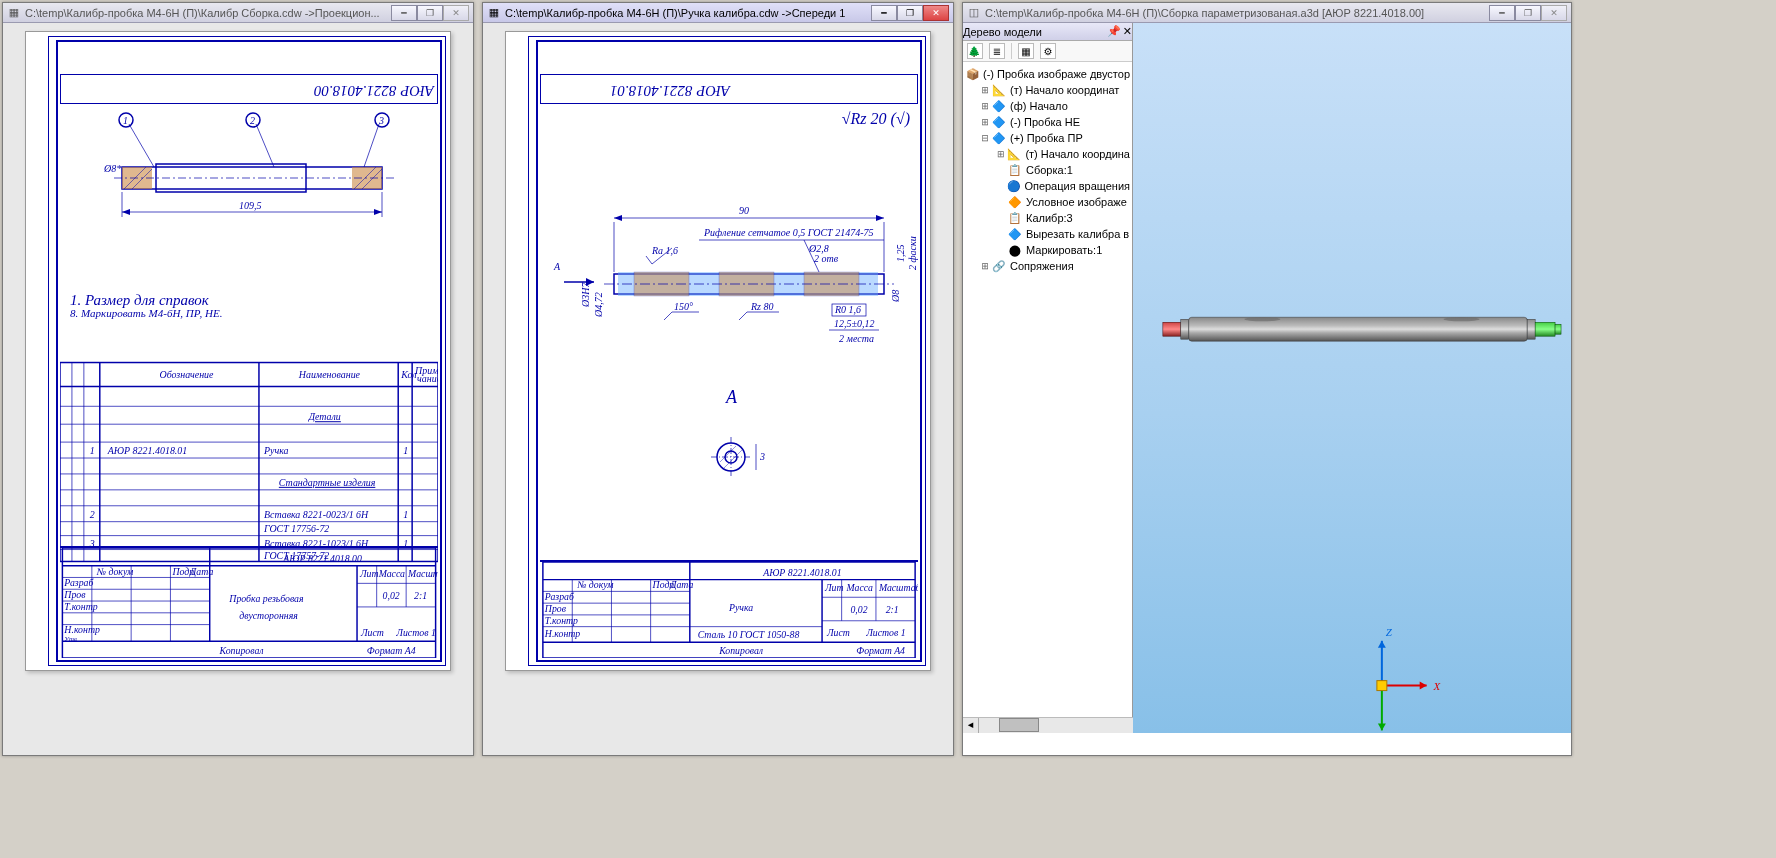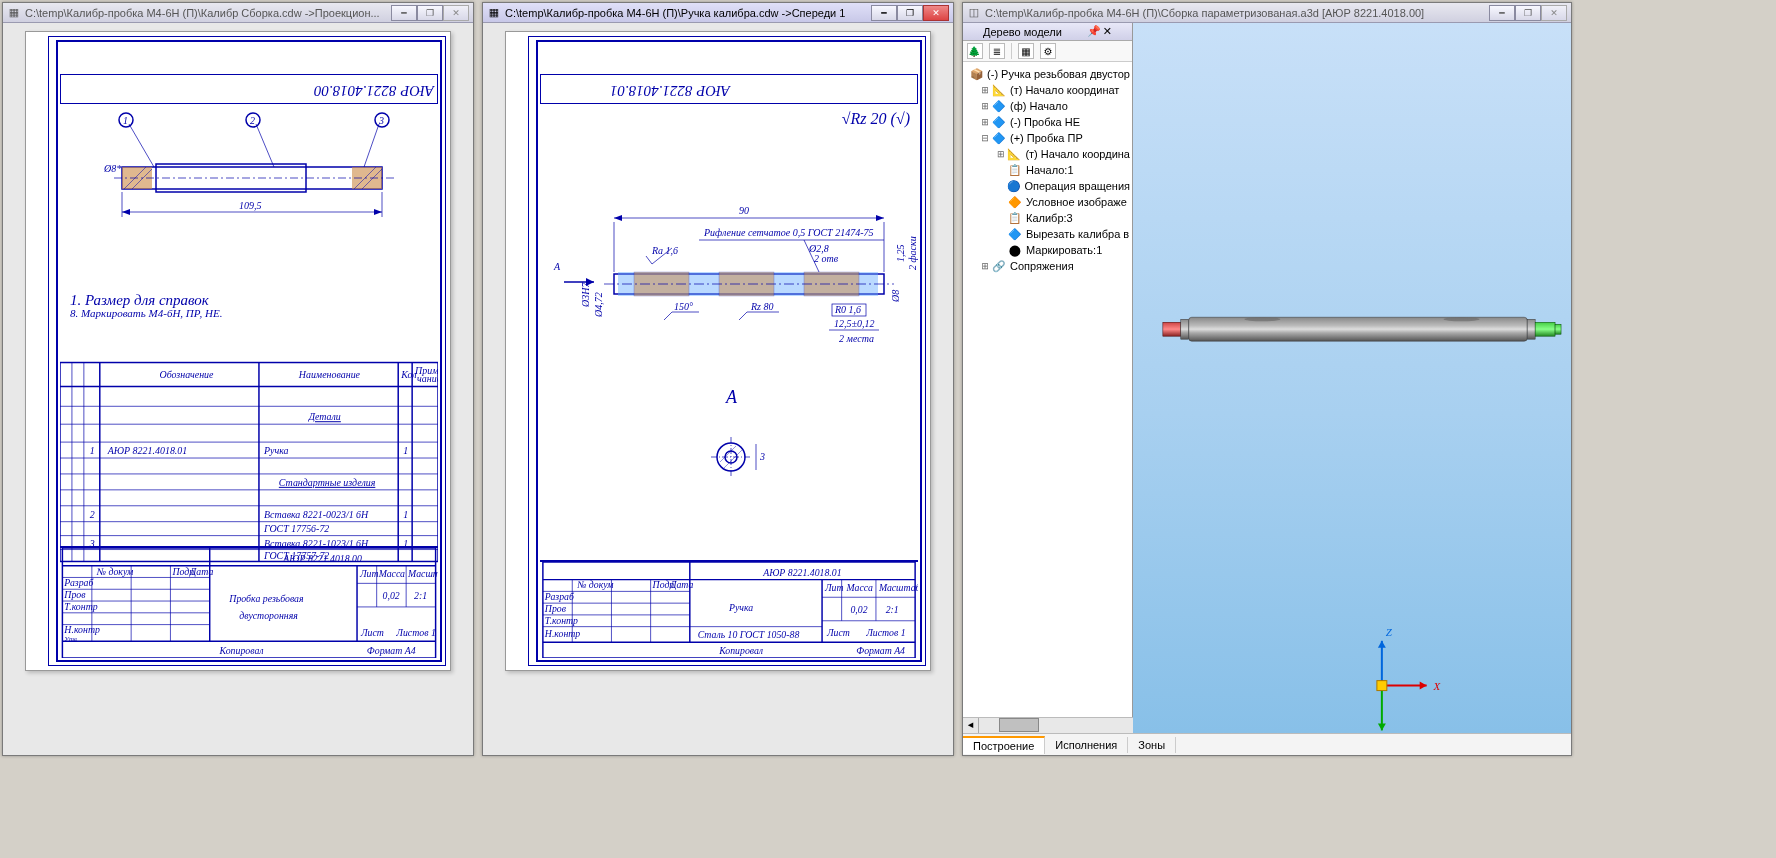--- a/index.html
+++ b/index.html
@@ -22,21 +22,21 @@
 .frame-outer { position:absolute; border:2px solid #0000aa; }
 .frame-inner { position:absolute; border:1px solid #0000aa; }
 .bline { stroke:#0000aa; stroke-width:1.5; fill:none; }
 .tline { stroke:#0000aa; stroke-width:0.7; fill:none; }
 .dimtext { font-family: "ISOCPEUR", cursive; font-style: italic; fill:#0000aa; font-size:10px; }
 .blk-text { font-family: "ISOCPEUR", cursive; font-style: italic; color:#0000aa; }
 .upside { transform: rotate(180deg); display:inline-block; }
 
 
 .tree-panel { position:absolute; top:20px; left:0; width:170px; bottom:22px; background:#f0f0f0; border-right:1px solid #999; font-size:11px; }
-.tree-header { background: linear-gradient(to bottom,#e8e8f8,#d0d0e8); border-bottom:1px solid #aaa; padding:2px 20px; display:flex; align-items:center; justify-content:space-between; }
+.tree-header { background: linear-gradient(to bottom,#e8e8f8,#d0d0e8); border-bottom:1px solid #aaa; padding:2px 0; display:flex; align-items:center; justify-content:space-between; }
 .tree-tb { border-bottom:1px solid #ccc; padding:2px 4px; display:flex; gap:6px; background:#f8f8f8; }
 .tree-tb .tbtn { width:16px; height:16px; border:1px solid #bbb; background:#fff; display:flex; align-items:center; justify-content:center; font-size:10px; cursor:pointer; }
 .tree-body { padding:4px 2px; overflow:auto; background:#fff; height: calc(100% - 44px); }
 .tree-row { display:flex; align-items:center; padding:1px 0; white-space:nowrap; cursor:pointer; }
 .tree-row .exp { width:12px; text-align:center; color:#666; font-size:9px; }
 .tree-row .ticon { width:16px; height:14px; margin-right:3px; display:inline-flex; align-items:center; justify-content:center; font-size:11px; }
 .tree-row.l1 { padding-left:14px; }
 .tree-row.l2 { padding-left:30px; }
 
 .viewport3d { position:absolute; top:20px; left:170px; right:0; bottom:22px; background: linear-gradient(to bottom,#c8e0f8 0%, #a8d0f0 55%, #88c0e8 100%); overflow:hidden; }
@@ -362,21 +362,21 @@
       <div class="tbtn">🌲</div>
       <div class="tbtn">≣</div>
       <div style="width:1px;background:#ccc;"></div>
       <div class="tbtn">▦</div>
       <div class="tbtn">⚙</div>
     </div>
     <div class="tree-body" id="tree-body">
         <div class="tree-row l0">
           <span class="exp"></span>
           <span class="ticon">📦</span>
-          <span>(-) Ручка резьбовая двустор</span>
+          <span>(-) Пробка изображе двустор</span>
         </div>
         <div class="tree-row l1">
           <span class="exp">⊞</span>
           <span class="ticon">📐</span>
           <span>(т) Начало координат</span>
         </div>
         <div class="tree-row l1">
           <span class="exp">⊞</span>
           <span class="ticon">🔷</span>
           <span>(ф) Начало</span>
@@ -392,21 +392,21 @@
           <span>(+) Пробка ПР</span>
         </div>
         <div class="tree-row l2">
           <span class="exp">⊞</span>
           <span class="ticon">📐</span>
           <span>(т) Начало координа</span>
         </div>
         <div class="tree-row l2">
           <span class="exp"></span>
           <span class="ticon">📋</span>
-          <span>Начало:1</span>
+          <span>Сборка:1</span>
         </div>
         <div class="tree-row l2">
           <span class="exp"></span>
           <span class="ticon">🔵</span>
           <span>Операция вращения</span>
         </div>
         <div class="tree-row l2">
           <span class="exp"></span>
           <span class="ticon">🔶</span>
           <span>Условное изображе</span>
@@ -479,18 +479,13 @@
           <polygon points="0,45 -4,38 4,38" fill="#0a0"></polygon>
           <text x="-3" y="58" fill="#0a0" font-size="11">Y</text>
         <line x1="0" y1="0" x2="0" y2="-45" stroke="#06d" stroke-width="2"></line>
           <polygon points="0,-45 -4,-38 4,-38" fill="#06d"></polygon>
           <text x="4" y="-50" fill="#06d" font-size="11">Z</text>
         <rect x="-5" y="-5" width="10" height="10" fill="#fc0" stroke="#a70"></rect>
       </g>
     </svg>
   </div>
 
-  <div class="statusbar">
-    <div class="tab active">Построение</div>
-    <div class="tab">Исполнения</div>
-    <div class="tab">Зоны</div>
-  </div>
 </div>
 
 </body></html>

